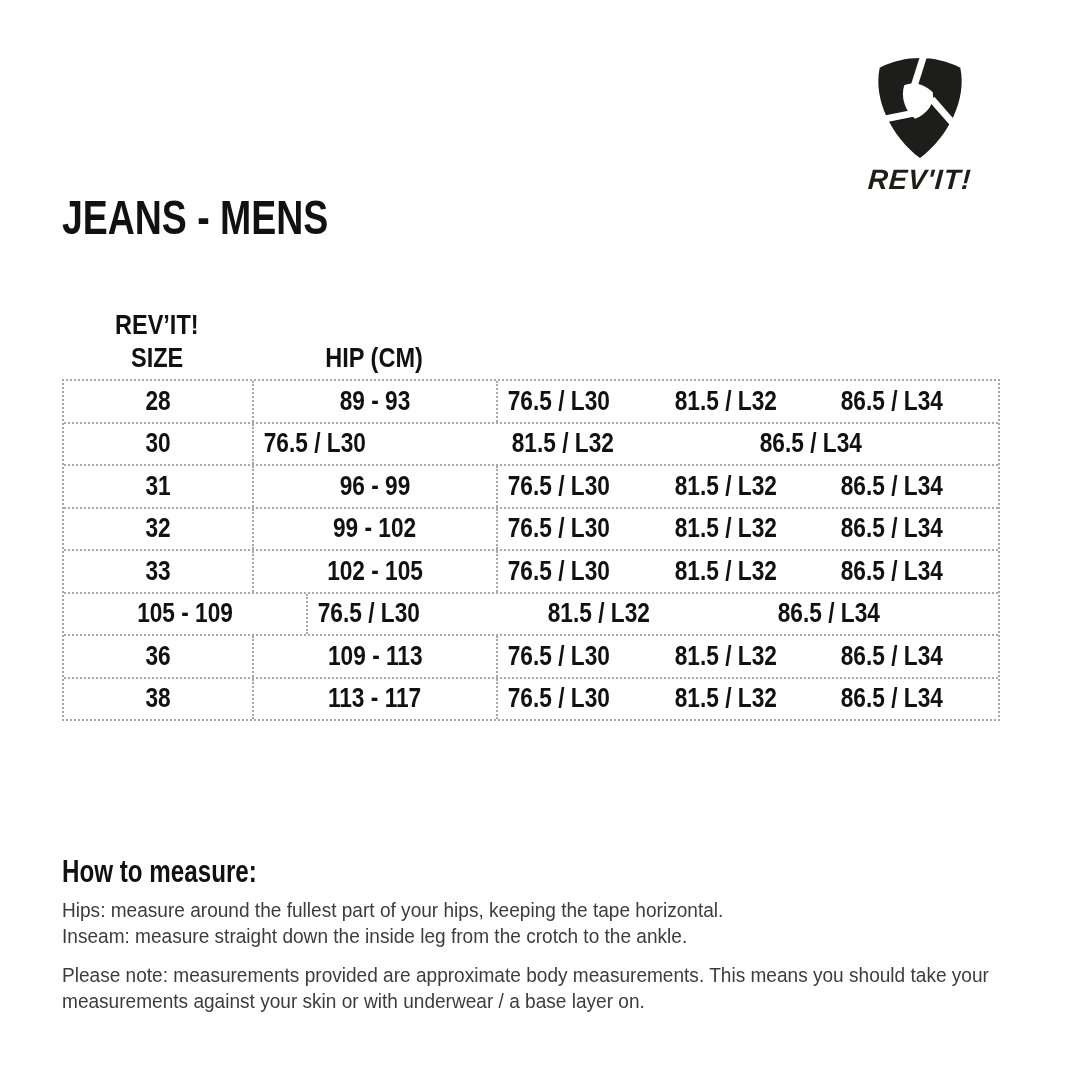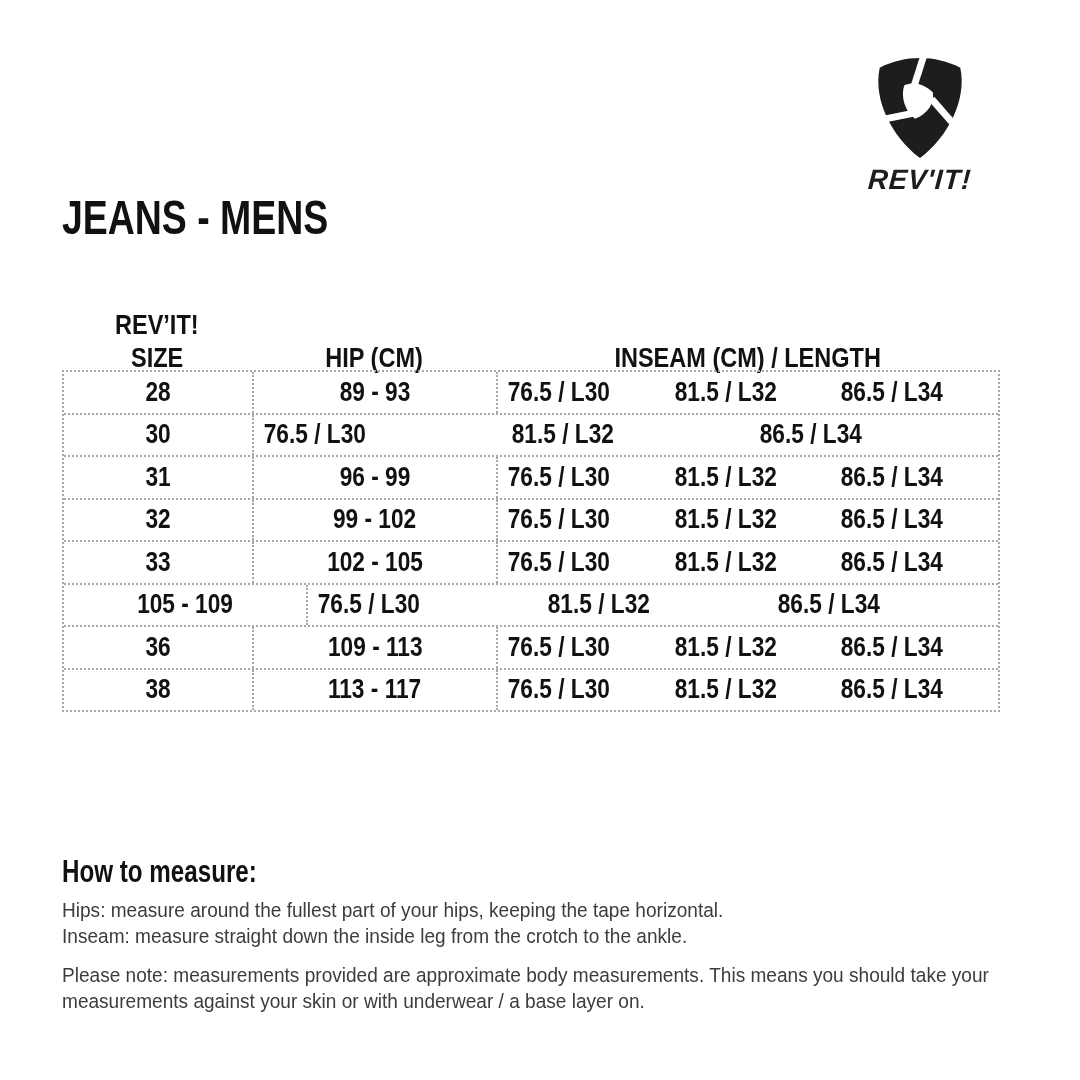--- a/index.html
+++ b/index.html
@@ -19,21 +19,21 @@
            letter-spacing:0; color:#111; }
 
   
   .chart-header { position:absolute; left:62px; top:300px; width:938px; height:78px;
                   display:flex; align-items:flex-end; }
   .hcell { text-align:center; font-weight:bold; font-size:28px; line-height:33px;
            padding-bottom:4px; }
   .hc-size { width:190px; } .hc-hip { width:244px;margin-top:15px; } .hc-inseam { flex:1; }
   .cond { display:inline-block; transform:scaleX(0.84); white-space:nowrap; }
 
-  .chart-body { position:absolute; left:62px; top:370px; width:938px; height:342px;
+  .chart-body { position:absolute; left:62px; top:379px; width:938px; height:342px;
                 border:2px dotted #a8a8a8; display:flex; flex-direction:column; }
   .tr { flex:1; display:flex; }
   .tr + .tr { border-top:2px dotted #a8a8a8; }
   .td { display:flex; align-items:center; justify-content:center;
         font-weight:bold; font-size:27px; color:#111; }
   .col-size { width:190px; border-right:2px dotted #a8a8a8; }
   .col-hip  { width:244px; border-right:2px dotted #a8a8a8;text-align:center; }
   .col-inseam { flex:1; display:flex; }
   .inseam-val { flex:1; display:flex; align-items:center; }
 
@@ -66,23 +66,20 @@
 <div class="title">JEANS - MENS</div>
 
 <div class="chart-header">
   <div class="hcell hc-size">
     <span class="cond">REV’IT!</span><br>
     <span class="cond">SIZE</span>
   </div>
   <div class="hcell hc-hip">
     <span class="cond">HIP (CM)</span>
   </div>
-  <div class="hcell hc-inseam">
-    <span class="cond">INSEAM (CM) / LENGTH</span>
-  </div>
 </div>
 
 <div class="chart-body">
 
   <div class="tr">
     <div class="td col-size">
         <span class="cond">28</span>
       </div>
     <div class="td col-hip">
         <span class="cond">89 - 93</span>

